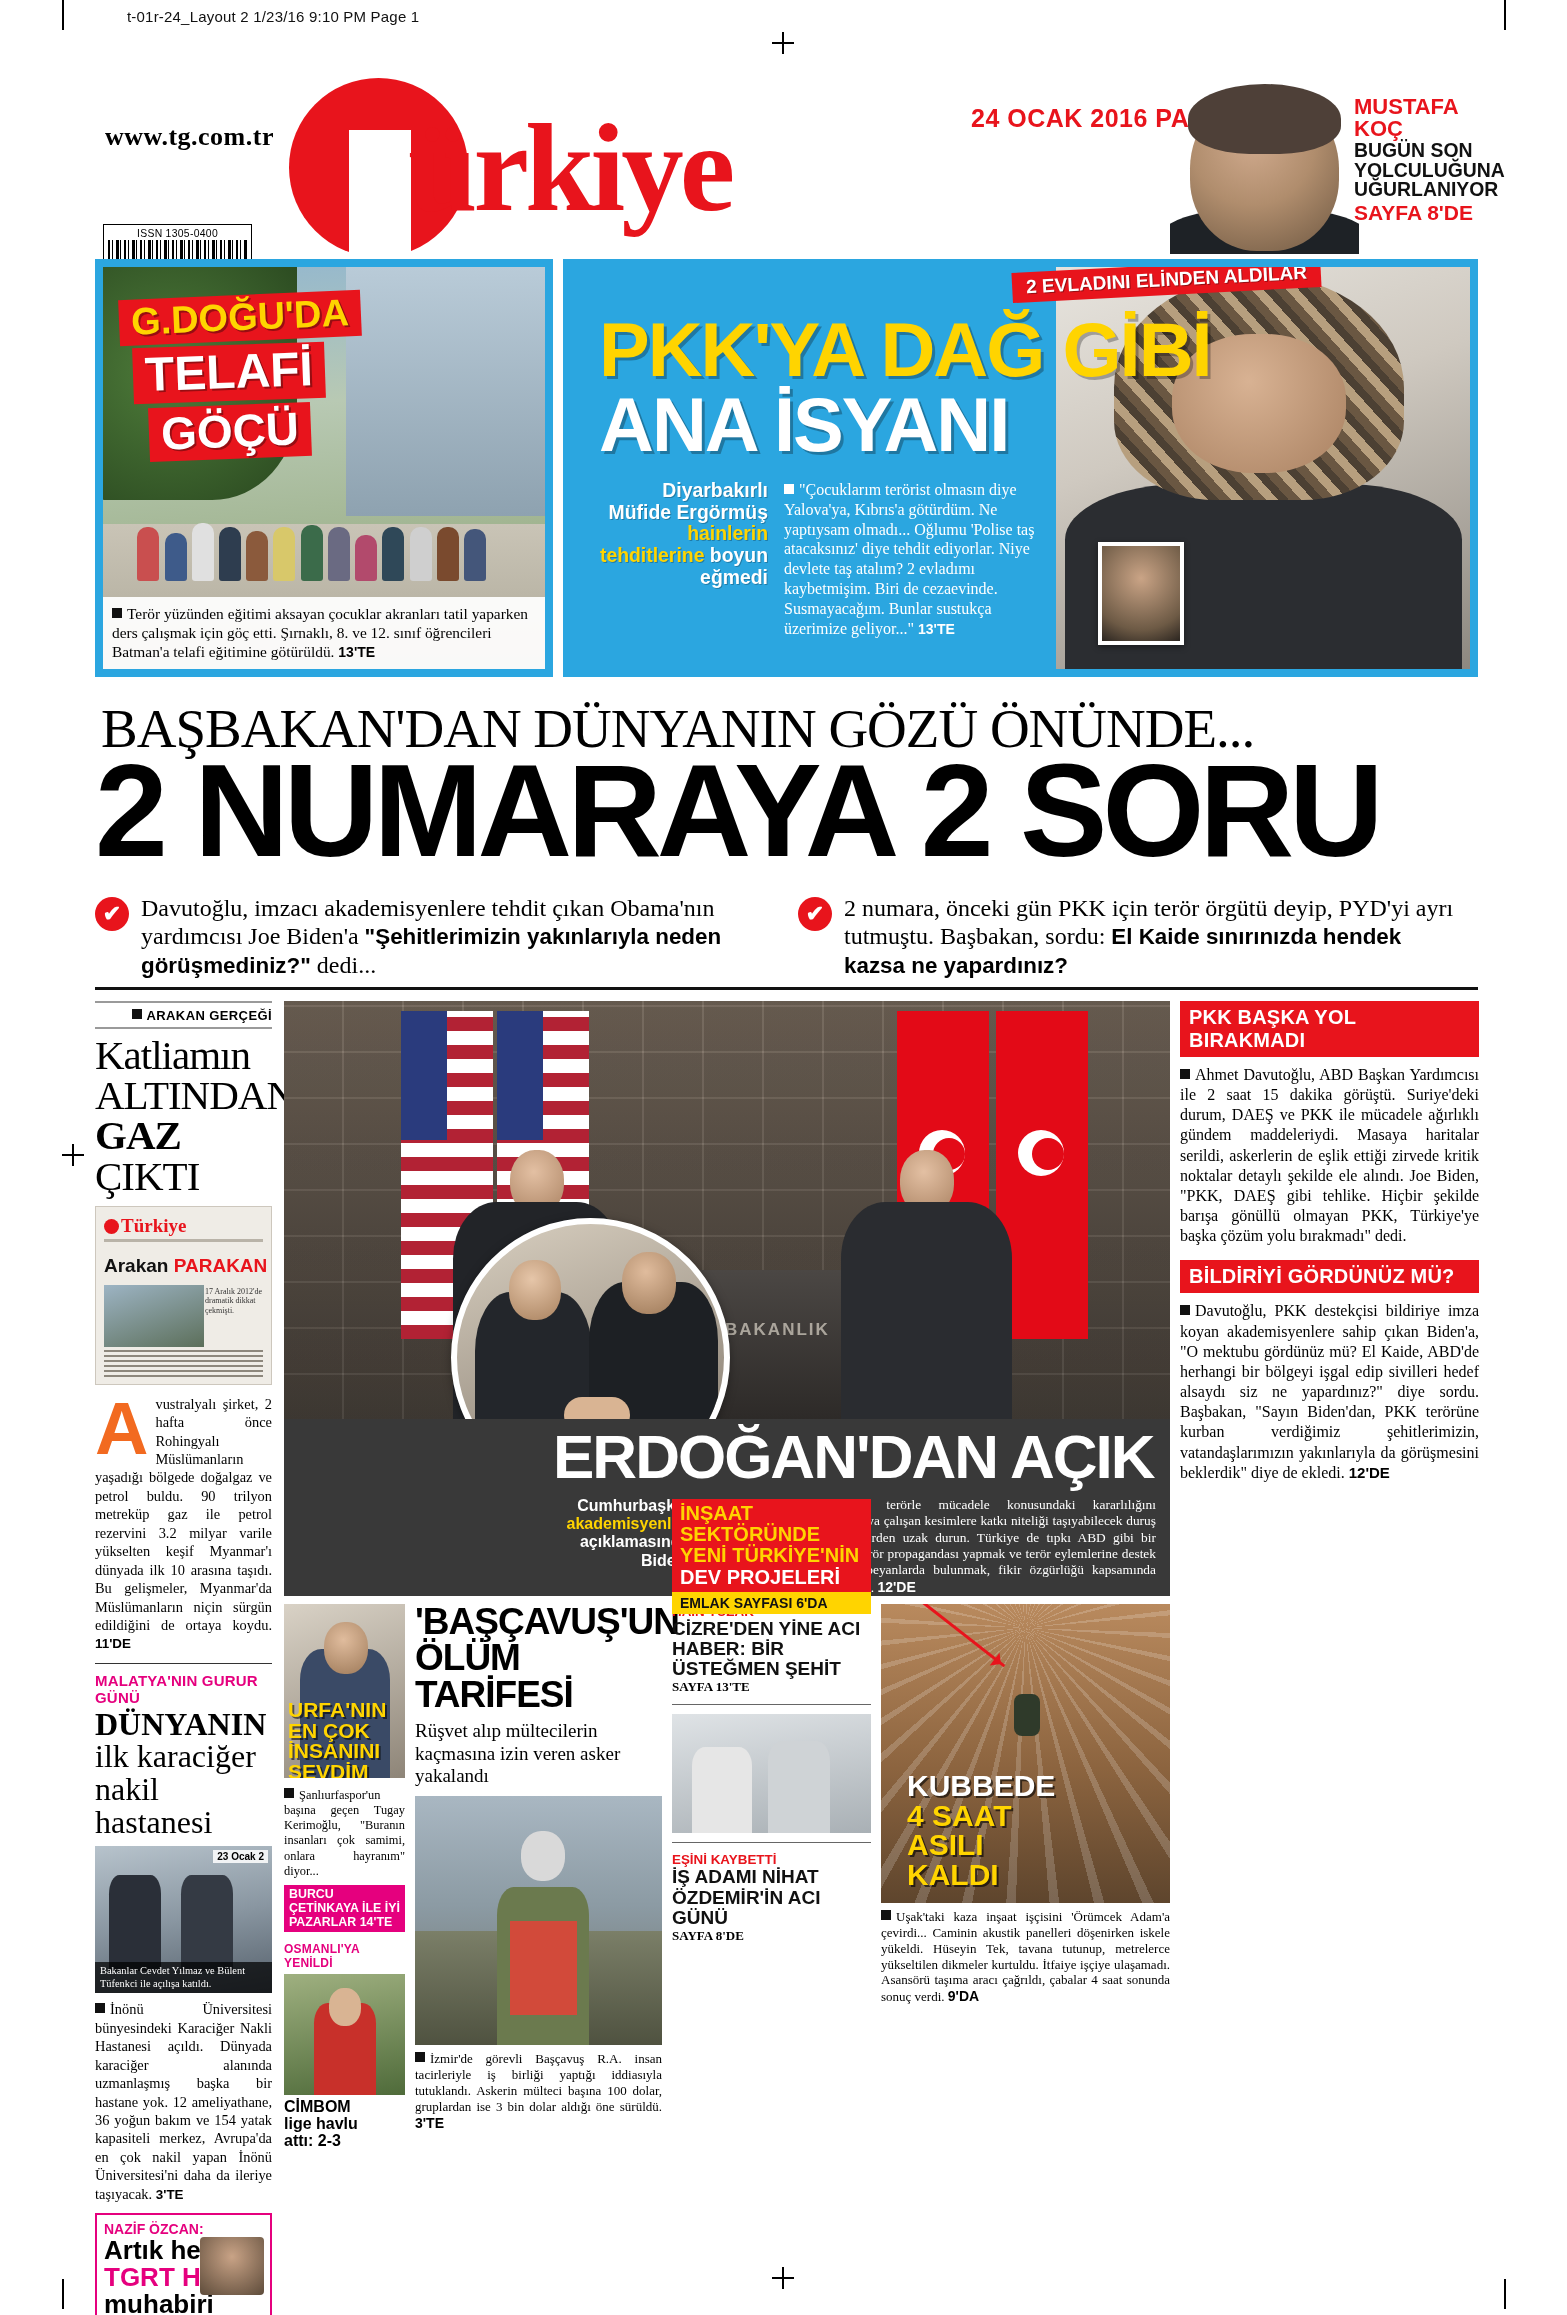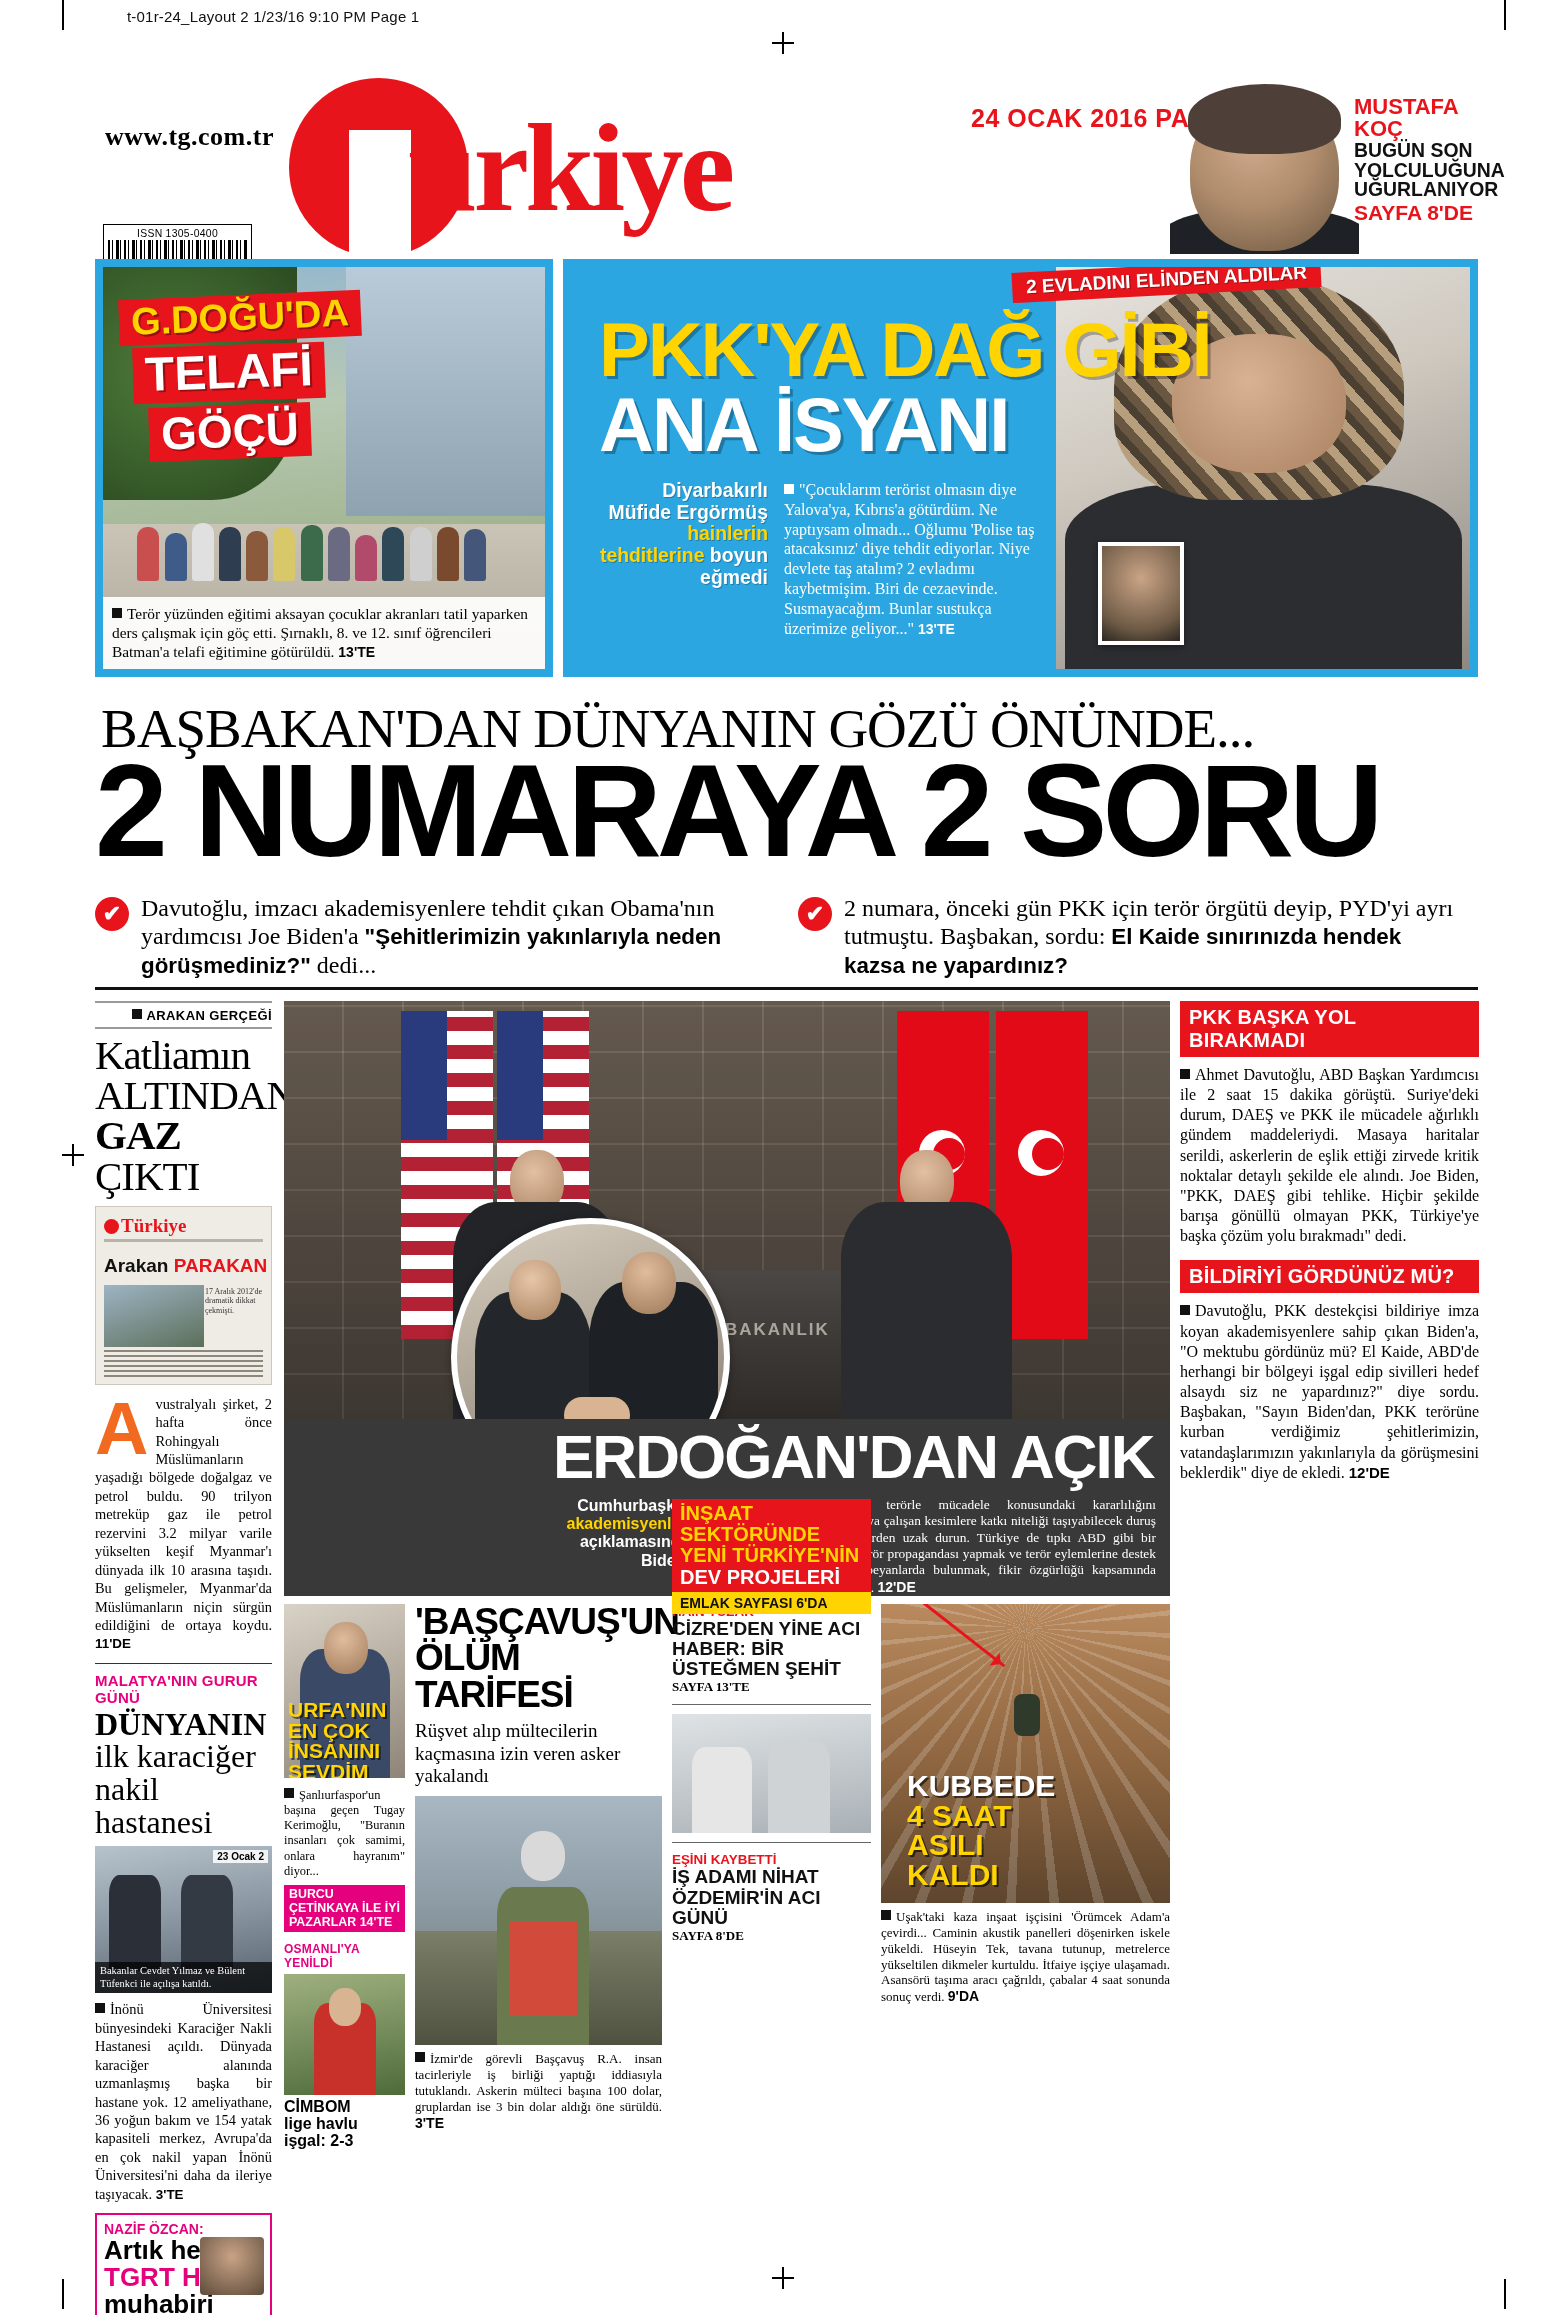--- a/index.html
+++ b/index.html
@@ -445,21 +445,21 @@
 
           <div style="margin-top:10px;">
             <div class="label-pink" style="font-size:12px;">OSMANLI'YA YENİLDİ</div>
             <div class="photo-gen" style="width:121px;height:121px;margin-top:4px;background:linear-gradient(170deg,#9fb080,#4f6b3a);">
               <div style="position:absolute;left:30px;bottom:0;width:62px;height:92px;background:#c8302a;border-radius:22% 22% 0 0;"></div>
               <div style="position:absolute;left:45px;top:14px;width:32px;height:38px;border-radius:46%;background:#d9b493;"></div>
             </div>
             <div class="mini-head-blk" style="margin-top:4px;font-size:16px;">
               <div>CİMBOM</div>
               <div>lige havlu</div>
-              <div><span>işgal:</span> <span>2-3</span></div>
+              <div><span>attı:</span> <span>2-3</span></div>
             </div>
           </div>
         </div>
 
         <div class="lw-2">
           <div class="bascavus-h">
             <div>'BAŞÇAVUŞ'UN</div>
             <div>ÖLÜM TARİFESİ</div>
           </div>
           <div class="bascavus-p">Rüşvet alıp mültecilerin kaçmasına izin veren asker yakalandı</div>

